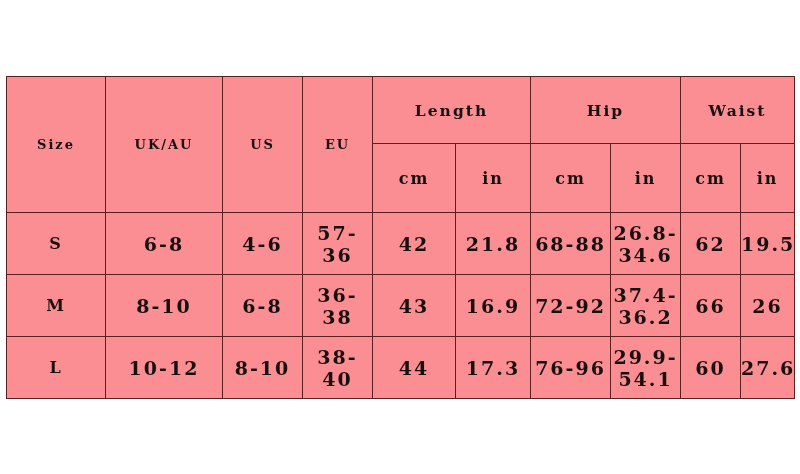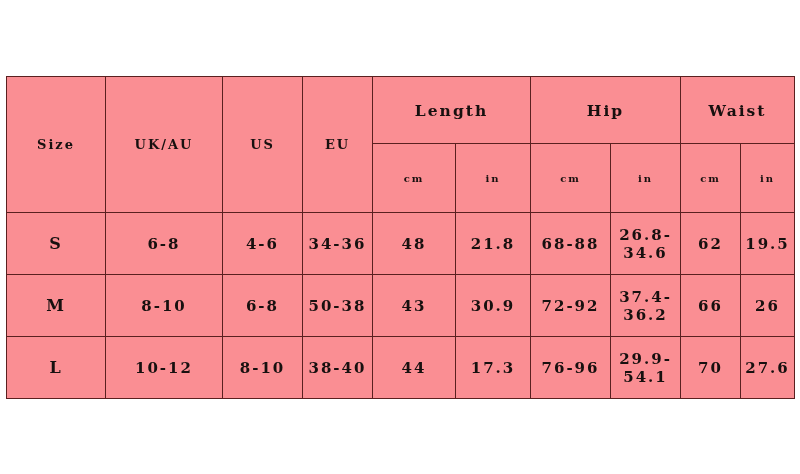--- a/index.html
+++ b/index.html
@@ -44,26 +44,26 @@
   }
 
   
   th.h-main {
     font-size: 13px;
   }
   th.h-group {
     font-size: 15.5px;
   }
   th.h-sub {
-    font-size: 10px;
+    font-size: 16px;
   }
 
   
   td.cell {
-    font-size: 15px;
+    font-size: 19px;
   }
   td.green {
     color: #2e9b4e;
   }
   td.amber {
     background: #f7c000;
   }
   td.size-letter {
     font-size: 16px;
     color: #17100f;
@@ -119,47 +119,47 @@
         <th class="h-sub">in</th>
         <th class="h-sub">cm</th>
         <th class="h-sub">in</th>
       </tr>
     </thead>
     <tbody>
       <tr class="data-row">
         <td class="cell size-letter">S</td>
         <td class="cell green">6-8</td>
         <td class="cell green">4-6</td>
-        <td class="cell green">34-36</td>
-        <td class="cell">48</td>
+        <td class="cell green">57-36</td>
+        <td class="cell">42</td>
         <td class="cell amber">21.8</td>
         <td class="cell">68-88</td>
         <td class="cell amber">26.8-34.6</td>
         <td class="cell">62</td>
         <td class="cell amber">19.5</td>
       </tr>
       <tr class="data-row">
         <td class="cell size-letter">M</td>
         <td class="cell green">8-10</td>
         <td class="cell green">6-8</td>
-        <td class="cell green">50-38</td>
+        <td class="cell green">36-38</td>
         <td class="cell">43</td>
-        <td class="cell amber">30.9</td>
+        <td class="cell amber">16.9</td>
         <td class="cell">72-92</td>
         <td class="cell amber">37.4-36.2</td>
         <td class="cell">66</td>
         <td class="cell amber">26</td>
       </tr>
       <tr class="data-row">
         <td class="cell size-letter">L</td>
         <td class="cell green">10-12</td>
         <td class="cell green">8-10</td>
         <td class="cell green">38-40</td>
         <td class="cell">44</td>
         <td class="cell amber">17.3</td>
         <td class="cell">76-96</td>
         <td class="cell amber">29.9-54.1</td>
-        <td class="cell">70</td>
+        <td class="cell">60</td>
         <td class="cell amber">27.6</td>
       </tr>
     </tbody>
   </table>
 </div>
 
 </body></html>

